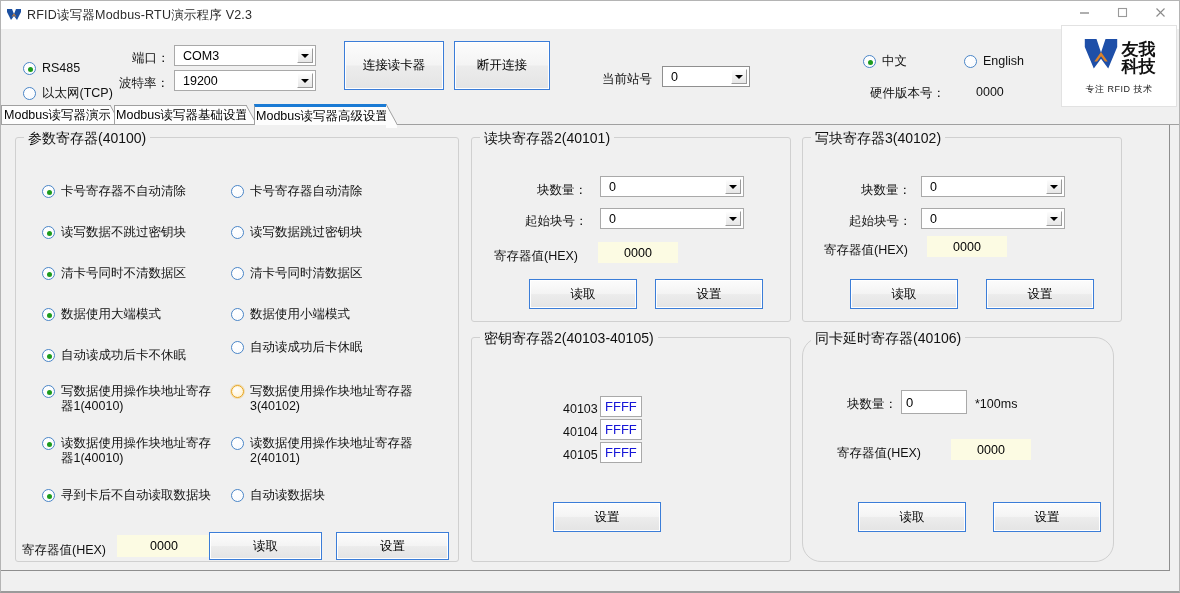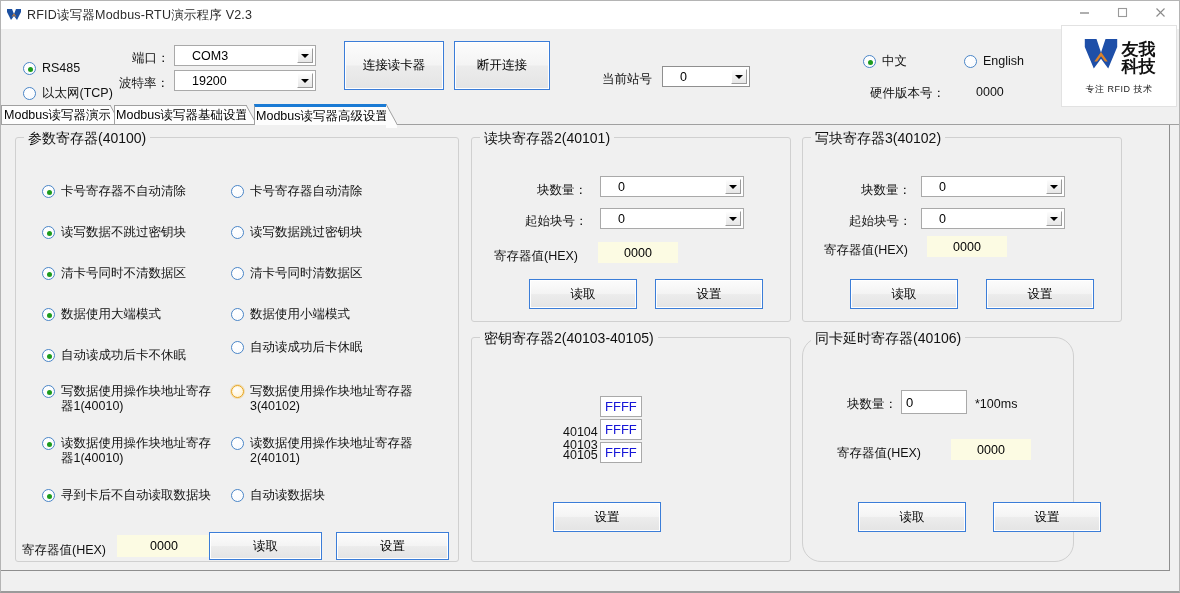--- a/index.html
+++ b/index.html
@@ -71,21 +71,21 @@
     box-shadow: inset 0 0 0 1px #fff3d6, 0 0 0 1px rgba(232,163,23,.25);
   }
   .rlabel { font-size: 12.5px; color: #111; }
 
   
   .combo {
     position: relative; background: #fff;
     border: 1px solid #8f8f8f;
     height: 21px; display: flex; align-items: center;
   }
-  .combo .cval { padding-left: 17px; font-size: 12.5px; color: #000; }
+  .combo .cval { padding-left: 8px; font-size: 12.5px; color: #000; }
   .combo .carrow {
     position: absolute; right: 2px; top: 2px;
     width: 16px; height: 15px;
     background: linear-gradient(#fdfdfd, #e6e6e6);
     border: 1px solid #9a9a9a;
     border-top-color: #ffffff; border-left-color: #ffffff;
     display: flex; align-items: center; justify-content: center;
   }
   .carrow i {
     width: 0; height: 0;
@@ -441,33 +441,33 @@
       <span class="lbl" style="position:absolute;left:21px;top:104px;">寄存器值(HEX)</span>
       <div class="hexval" style="position:absolute;left:124px;top:98px;width:80px;height:21px;">0000</div>
 
       <div class="btn" style="position:absolute;left:47px;top:141px;width:108px;height:30px;">读取</div>
       <div class="btn" style="position:absolute;left:183px;top:141px;width:108px;height:30px;">设置</div>
     </div>
 
     <div class="group" style="left:470px;top:212px;width:320px;height:225px;">
       <span class="gtitle">密钥寄存器2(40103-40105)</span>
 
-      <span class="lbl" style="position:absolute;left:91px;top:64px;margin-top:36px;">40103</span>
+      <span class="lbl" style="position:absolute;left:91px;top:64px;">40103</span>
       <div class="txtbox blue" style="position:absolute;left:128px;top:58px;width:42px;height:21px;">FFFF</div>
 
       <span class="lbl" style="position:absolute;left:91px;top:87px;">40104</span>
       <div class="txtbox blue" style="position:absolute;left:128px;top:81px;width:42px;height:21px;">FFFF</div>
 
       <span class="lbl" style="position:absolute;left:91px;top:110px;">40105</span>
       <div class="txtbox blue" style="position:absolute;left:128px;top:104px;width:42px;height:21px;">FFFF</div>
 
       <div class="btn" style="position:absolute;left:81px;top:164px;width:108px;height:30px;">设置</div>
     </div>
 
-    <div class="group" style="left:801px;top:212px;width:272px;height:225px;border-radius:19px;">
+    <div class="group" style="left:801px;top:212px;width:312px;height:225px;border-radius:19px;">
       <span class="gtitle">同卡延时寄存器(40106)</span>
 
       <span class="lbl" style="position:absolute;left:44px;top:58px;">块数量：</span>
       <div class="txtbox" style="position:absolute;left:98px;top:52px;width:66px;height:24px;">0</div>
       <span class="lbl" style="position:absolute;left:172px;top:59px;">*100ms</span>
 
       <span class="lbl" style="position:absolute;left:34px;top:107px;">寄存器值(HEX)</span>
       <div class="hexval" style="position:absolute;left:148px;top:101px;width:80px;height:21px;">0000</div>
 
       <div class="btn" style="position:absolute;left:55px;top:164px;width:108px;height:30px;">读取</div>

